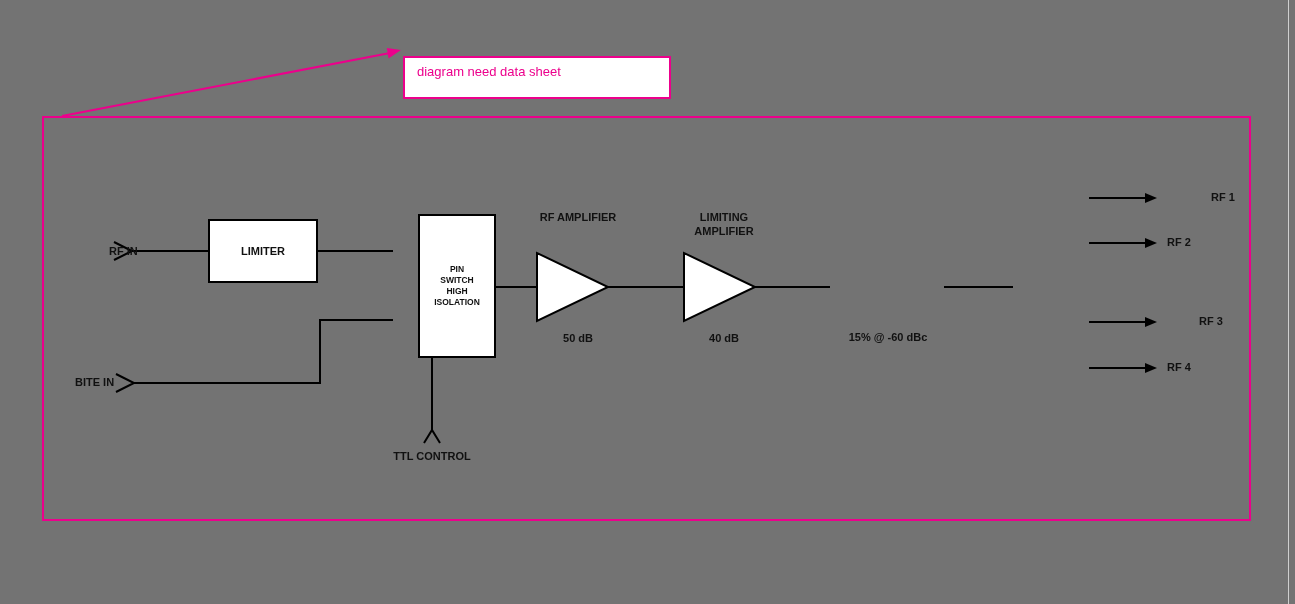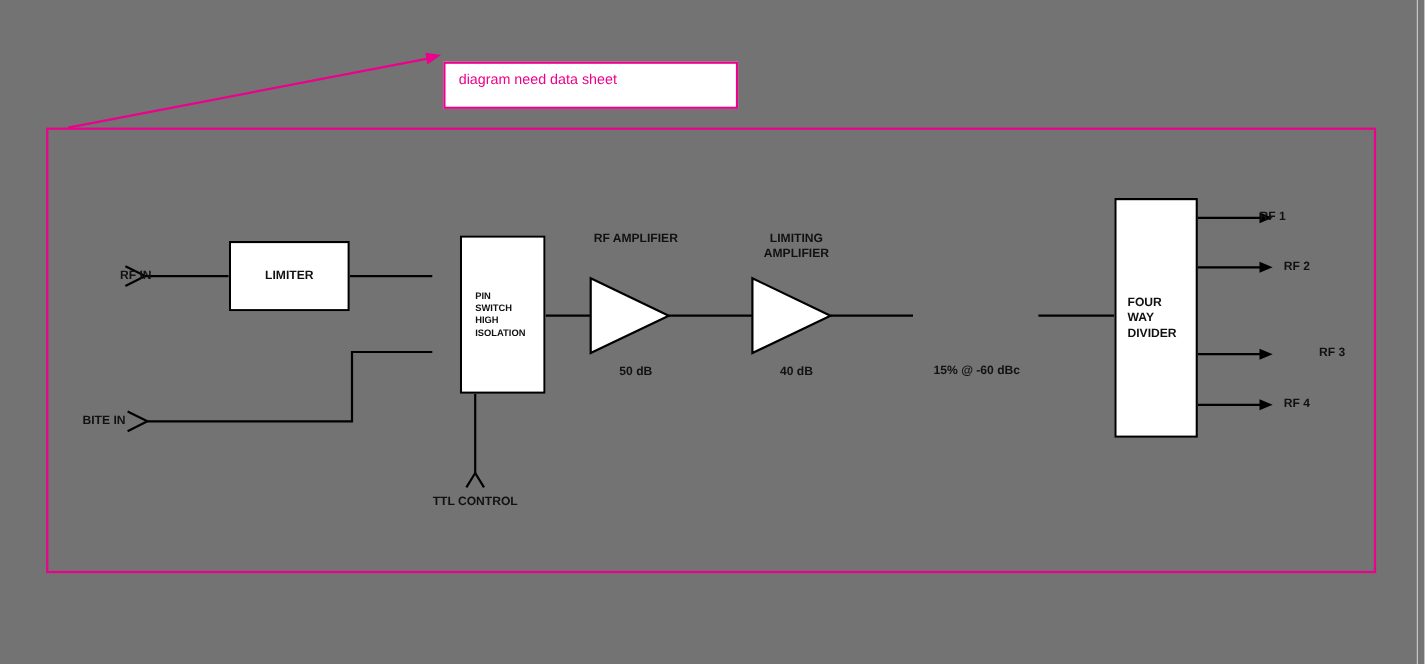--- a/index.html
+++ b/index.html
@@ -60,21 +60,21 @@
     align-items: center;
     justify-content: center;
     color: #111111;
     font-weight: bold;
   }
   .box-limiter   { left: 208px;  top: 219px; width: 110px; height: 64px;  font-size: 11px; }
   .box-pin       { left: 393px;  top: 214px; width: 78px;  height: 144px; font-size: 8.5px; margin-left: 25px; }
   .box-bandpass  { left: 830px;  top: 255px; width: 114px; height: 64px;  font-size: 11px; }
   .box-divider   { left: 1013px; top: 180px; width: 76px;  height: 218px; font-size: 11px; }
   .box-inner {
-    text-align: left;
+    text-align: center;
     line-height: 1.3;
   }
   .w52 { width: 52px; }
   .w50 { width: 50px; }
   .w80 { width: 80px; }
   .lbl {
     position: absolute;
     font-size: 11px;
     font-weight: bold;
     color: #111111;
@@ -86,21 +86,21 @@
     white-space: normal;
   }
   .lbl-rfin   { left: 62px;   top: 245px; padding-left: 47px; }
   .lbl-bitein { left: 58px;   top: 376px; margin-left: 17px; }
   .lbl-ttl    { left: 382px;  top: 450px; width: 100px; }
   .lbl-rfamp  { left: 528px;  top: 211px; width: 100px; }
   .lbl-rfgain { left: 528px;  top: 332px; width: 100px; }
   .lbl-liamp  { left: 674px;  top: 211px; width: 100px; }
   .lbl-ligain { left: 674px;  top: 332px; width: 100px; }
   .lbl-bpspec { left: 820px;  top: 331px; width: 136px; }
-  .lbl-rf1 { left: 1101px; top: 191px; padding-left: 44px; }
+  .lbl-rf1 { left: 1167px; top: 191px; padding-left: 44px; }
   .lbl-rf2 { left: 1167px; top: 236px; }
   .lbl-rf3 { left: 1167px; top: 315px; margin-left: 32px; }
   .lbl-rf4 { left: 1167px; top: 361px; }
   .page-edge {
     position: absolute;
     left: 1288px;
     top: 0;
     width: 1px;
     height: 604px;
     background: #cfcfcf;
@@ -175,23 +175,20 @@
   </div>
 
   <div class="lbl lbl-center lbl-rfamp">RF AMPLIFIER</div>
   <div class="lbl lbl-center lbl-rfgain">50 dB</div>
 
   <div class="lbl lbl-center lbl-liamp">LIMITING AMPLIFIER</div>
   <div class="lbl lbl-center lbl-ligain">40 dB</div>
 
   <div class="lbl lbl-center lbl-bpspec">15% @ -60 dBc</div>
 
-  <div class="box box-divider">
-    <div class="box-inner w52">FOUR WAY DIVIDER</div>
-  </div>
 
   <div class="lbl lbl-rf1">RF 1</div>
   <div class="lbl lbl-rf2">RF 2</div>
   <div class="lbl lbl-rf3">RF 3</div>
   <div class="lbl lbl-rf4">RF 4</div>
 
   <div class="page-edge"></div>
 </div>
 
 </body></html>

